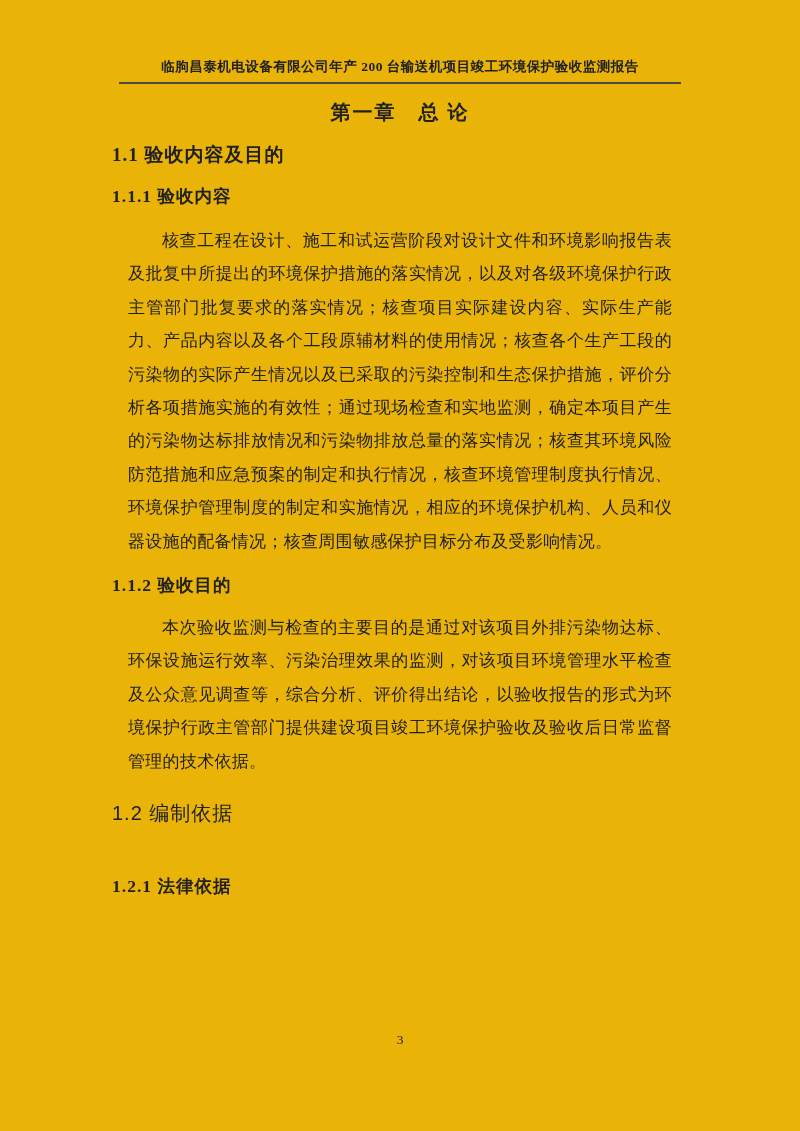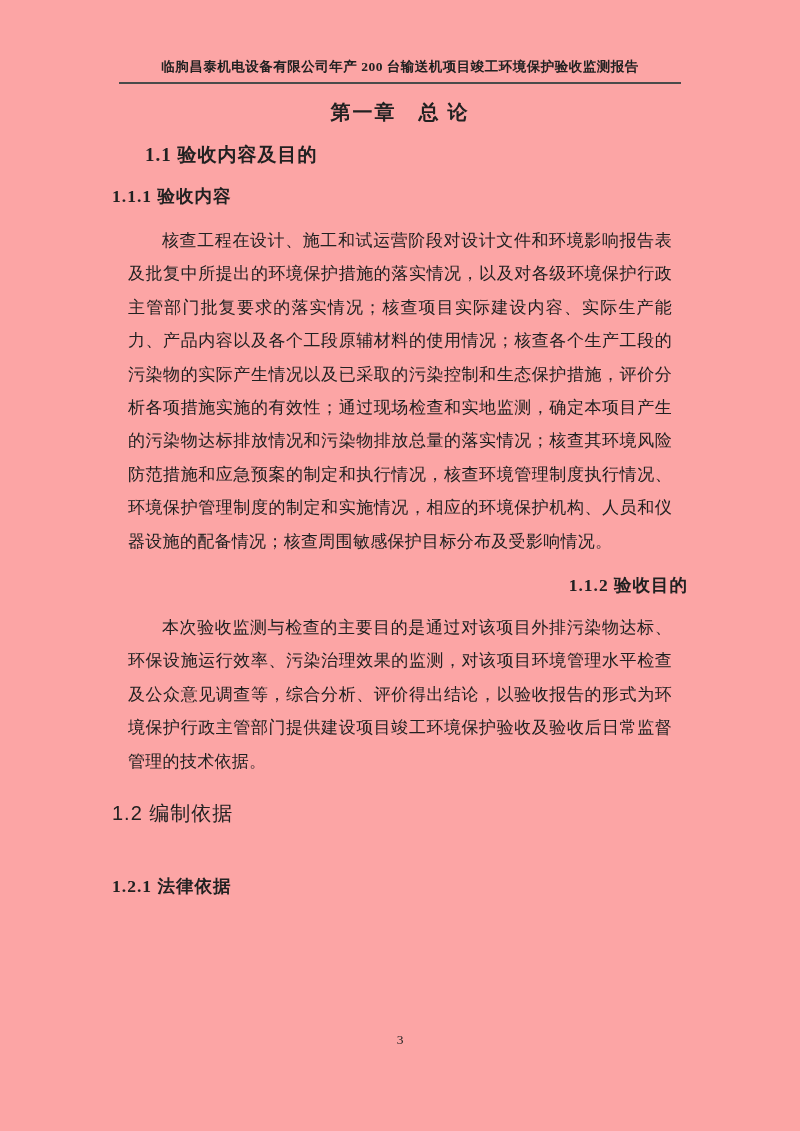--- a/index.html
+++ b/index.html
@@ -1,21 +1,21 @@
 <!DOCTYPE html>
 <html lang="zh"><head>
 <meta charset="utf-8">
 <style>
   html, body { margin: 0; padding: 0; background: #ffffff; }
   .page {
     position: relative;
     width: 800px;
     height: 1131px;
     margin: 0 auto;
-    background: #fca5a5;
+    background: #eab308;
     color: #212121;
     font-family: "Liberation Serif", "DejaVu Serif", serif;
     overflow: hidden;
   }
   .content { padding: 0 112px; }
 
   .doc-header {
     width: 562px;
     margin: 57px auto 0 auto;
     text-align: center;
@@ -35,31 +35,30 @@
     line-height: 31px;
     letter-spacing: 2px;
   }
 
   .h2-serif {
     margin-top: 14px;
     font-size: 19px;
     font-weight: bold;
     line-height: 25px;
     letter-spacing: 1px;
-    margin-left: 33px;
   }
 
   .h3-serif {
     margin-top: 18px;
     font-size: 17.5px;
     font-weight: bold;
     line-height: 23px;
     letter-spacing: 1px;
   }
-  .h3-tight { margin-top: 8px; text-align: right; }
+  .h3-tight { margin-top: 8px; }
 
   .body-para {
     margin: 16px;
     margin-top: 16px;
     font-size: 17px;
     line-height: 33.4px;
     text-align: justify;
     text-justify: inter-character;
     text-indent: 2em;
     letter-spacing: 0.3px;

